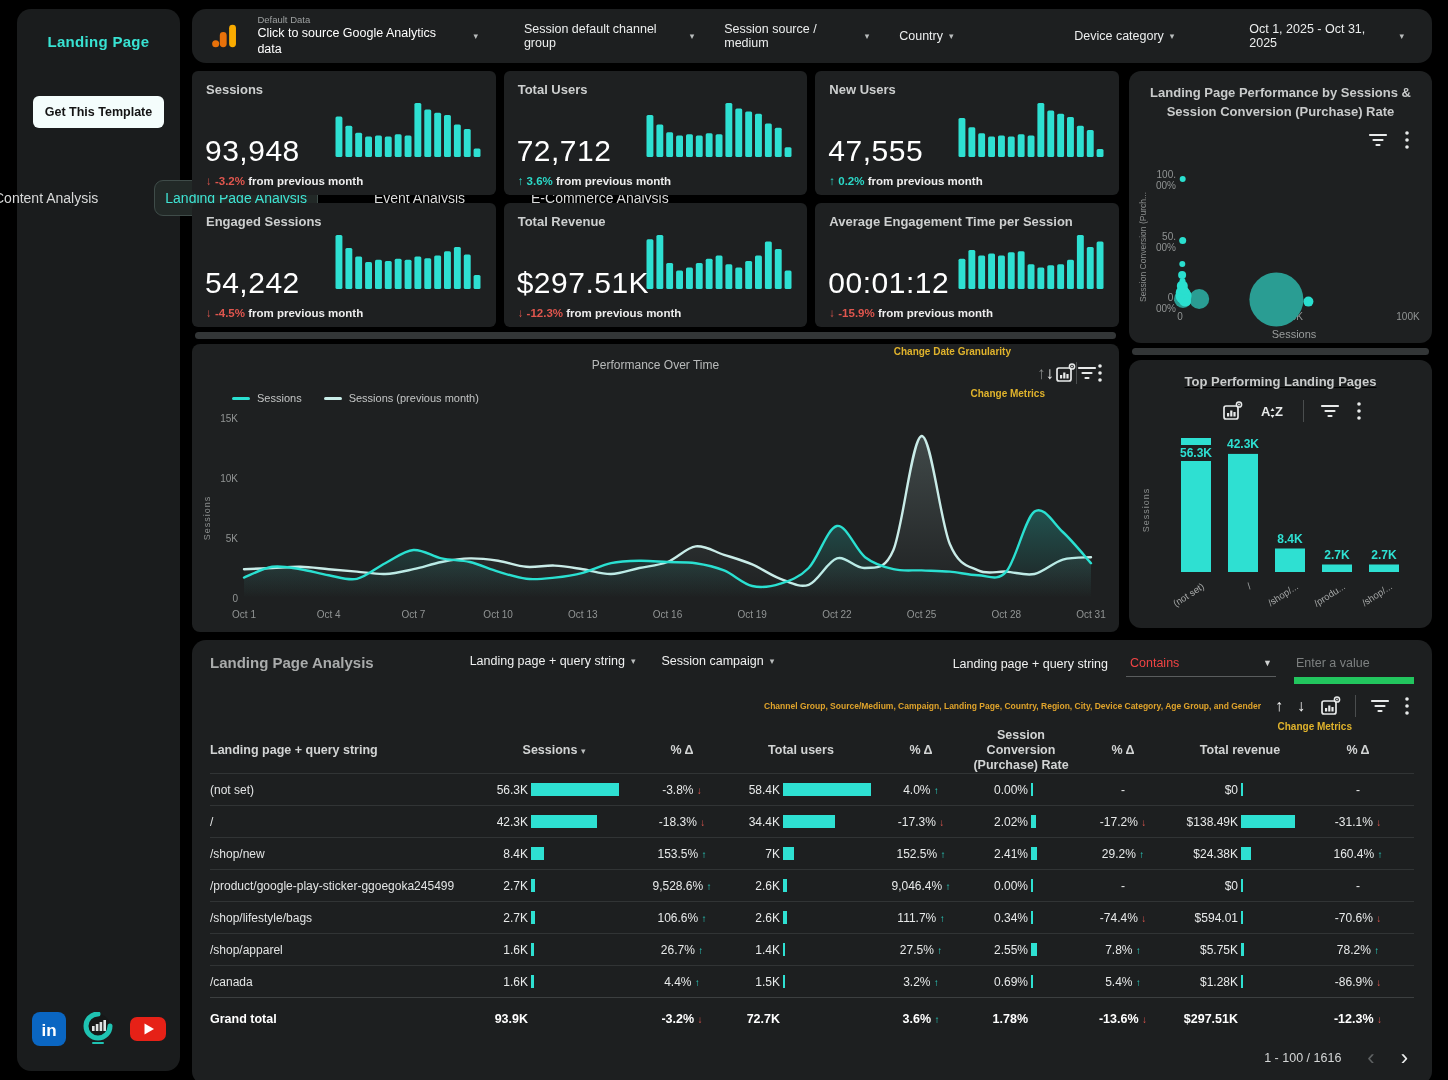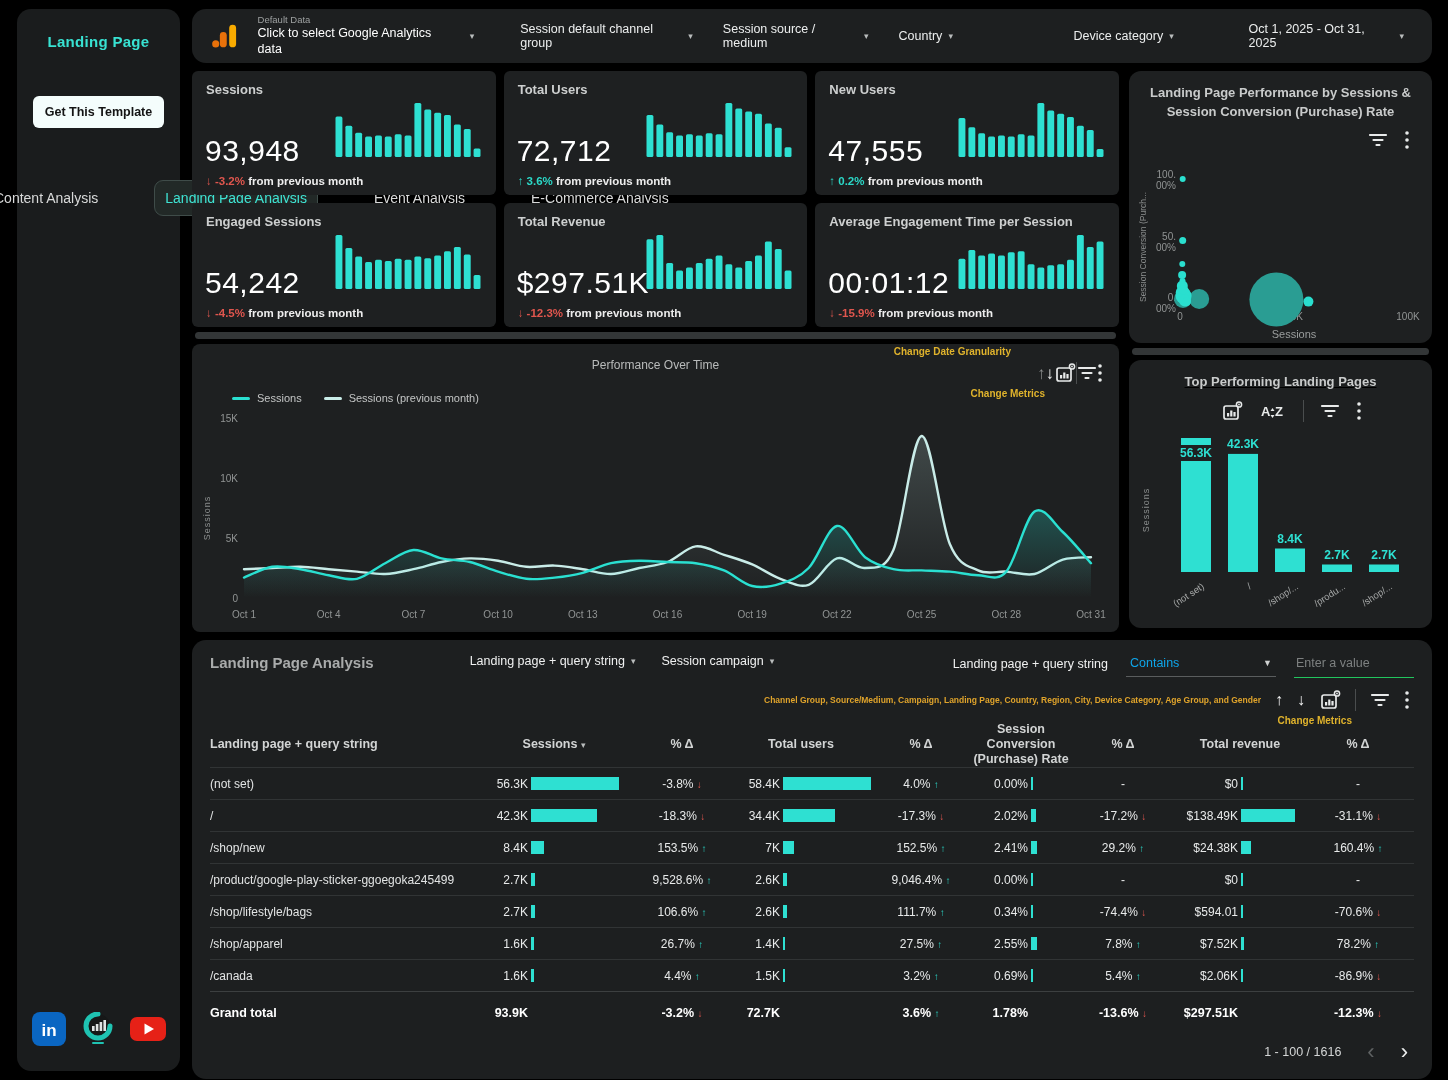--- a/index.html
+++ b/index.html
@@ -62,23 +62,23 @@
   .table-card{background:#1d1f20;border-radius:14px;margin-top:8px;padding:14px 18px 8px;flex:1;
     display:flex;flex-direction:column;position:relative;}
   .t-row1{display:flex;align-items:flex-start;}
   .t-title{font-size:15px;font-weight:700;color:#a9abab;}
   .dim-drops{display:flex;gap:26px;margin-left:96px;}
   .dropdown{display:flex;align-items:center;cursor:pointer;}
   .dropdown .tb-label{font-size:12.5px;color:#f0f1f1;}
   .cond-group{margin-left:auto;display:flex;align-items:flex-start;gap:18px;}
   .cond-label{font-size:12.5px;color:#f0f1f1;margin-top:3px;}
   .cond-sel{display:flex;align-items:center;border-bottom:1px solid #5a5d5e;padding:2px 4px 6px;width:150px;justify-content:space-between;cursor:pointer;}
-  .cond-sel span{font-size:12.5px;color:#0ea5e9;}
+  .cond-sel span{font-size:12.5px;color:#ef4444;}
   .cond-sel .dcaret{color:#cfd1d1;font-size:9px;}
-  .t-input{background:transparent;border:none;border-bottom:1px solid #22c55e;width:120px;
+  .t-input{background:transparent;border:none;border-bottom:7px solid #22c55e;width:120px;
     font-size:12.5px;color:#e8e8e8;padding:2px 2px 7px;font-family:inherit;outline:none;}
   .t-input::placeholder{color:#7d8080;}
   .t-row2{display:flex;justify-content:flex-end;align-items:center;margin-top:2px;height:40px;}
   .dims-note{color:#dfa32b;font-size:8.5px;font-weight:700;margin-right:14px;white-space:nowrap;}
   .t-cluster{display:flex;align-items:center;gap:14px;position:relative;padding-right:4px;}
   .thead,.t-line{display:grid;grid-template-columns:255px 170px 78px 152px 80px 112px 84px 142px 86px;
     column-gap:4px;align-items:center;}
   .thead{min-height:40px;margin-top:2px;}
   .th{font-size:12.5px;font-weight:700;color:#d2d4d4;text-align:center;line-height:1.2;}
   .th:first-child{text-align:left;}
@@ -141,21 +141,21 @@
 
     <header class="topbar">
       <svg width="30" height="30" viewBox="0 0 30 30">
           <rect x="19.5" y="3.5" width="7" height="23" rx="3.5" fill="#f9ab00"></rect>
           <rect x="10" y="11" width="7" height="15.5" rx="3.5" fill="#e8710a"></rect>
           <circle cx="5.8" cy="23" r="3.6" fill="#e8710a"></circle>
         </svg>
       <div class="src-block">
         <div class="src-lines">
           <span class="src-label">Default Data</span>
-          <span class="src-value">Click to select Google Analytics data</span>
+          <span class="src-value">Click to source Google Analytics data</span>
         </div>
         <span class="caret">▾</span>
       </div>
       <div id="filters">
           <div class="tb-filter">
             <span class="tb-label">Session default channel group</span>
             <span class="caret">▾</span>
           </div>
           <div class="tb-filter">
             <span class="tb-label">Session source / medium</span>
@@ -663,21 +663,21 @@
               <span class="num" style="width:58px">1.4K</span>
               <span class="cbar" style="width:2px"></span>
             </div>
             <div class="dcell"><span>27.5% <span class="arr up">↑</span></span></div>
             <div class="mcell">
               <span class="num" style="width:66px">2.55%</span>
               <span class="cbar" style="width:6px"></span>
             </div>
             <div class="dcell"><span>7.8% <span class="arr up">↑</span></span></div>
             <div class="mcell">
-              <span class="num" style="width:72px">$7.52K</span>
+              <span class="num" style="width:72px">$5.75K</span>
               <span class="cbar" style="width:3px"></span>
             </div>
             <div class="dcell"><span>78.2% <span class="arr up">↑</span></span></div>
           </div>
           <div class="t-line">
             <div class="t-name">/canada</div>
             <div class="mcell">
               <span class="num" style="width:62px">1.6K</span>
               <span class="cbar" style="width:3px"></span>
             </div>
@@ -686,21 +686,21 @@
               <span class="num" style="width:58px">1.5K</span>
               <span class="cbar" style="width:2px"></span>
             </div>
             <div class="dcell"><span>3.2% <span class="arr up">↑</span></span></div>
             <div class="mcell">
               <span class="num" style="width:66px">0.69%</span>
               <span class="cbar" style="width:2px"></span>
             </div>
             <div class="dcell"><span>5.4% <span class="arr up">↑</span></span></div>
             <div class="mcell">
-              <span class="num" style="width:72px">$2.06K</span>
+              <span class="num" style="width:72px">$1.28K</span>
               <span class="cbar" style="width:2px"></span>
             </div>
             <div class="dcell"><span>-86.9% <span class="arr down">↓</span></span></div>
           </div>
         </div>
       <div id="trow-total" class="t-line t-total">
           <div class="t-name">Grand total</div>
           <div class="mcell">
             <span class="num" style="width:62px">93.9K</span>
           </div>

